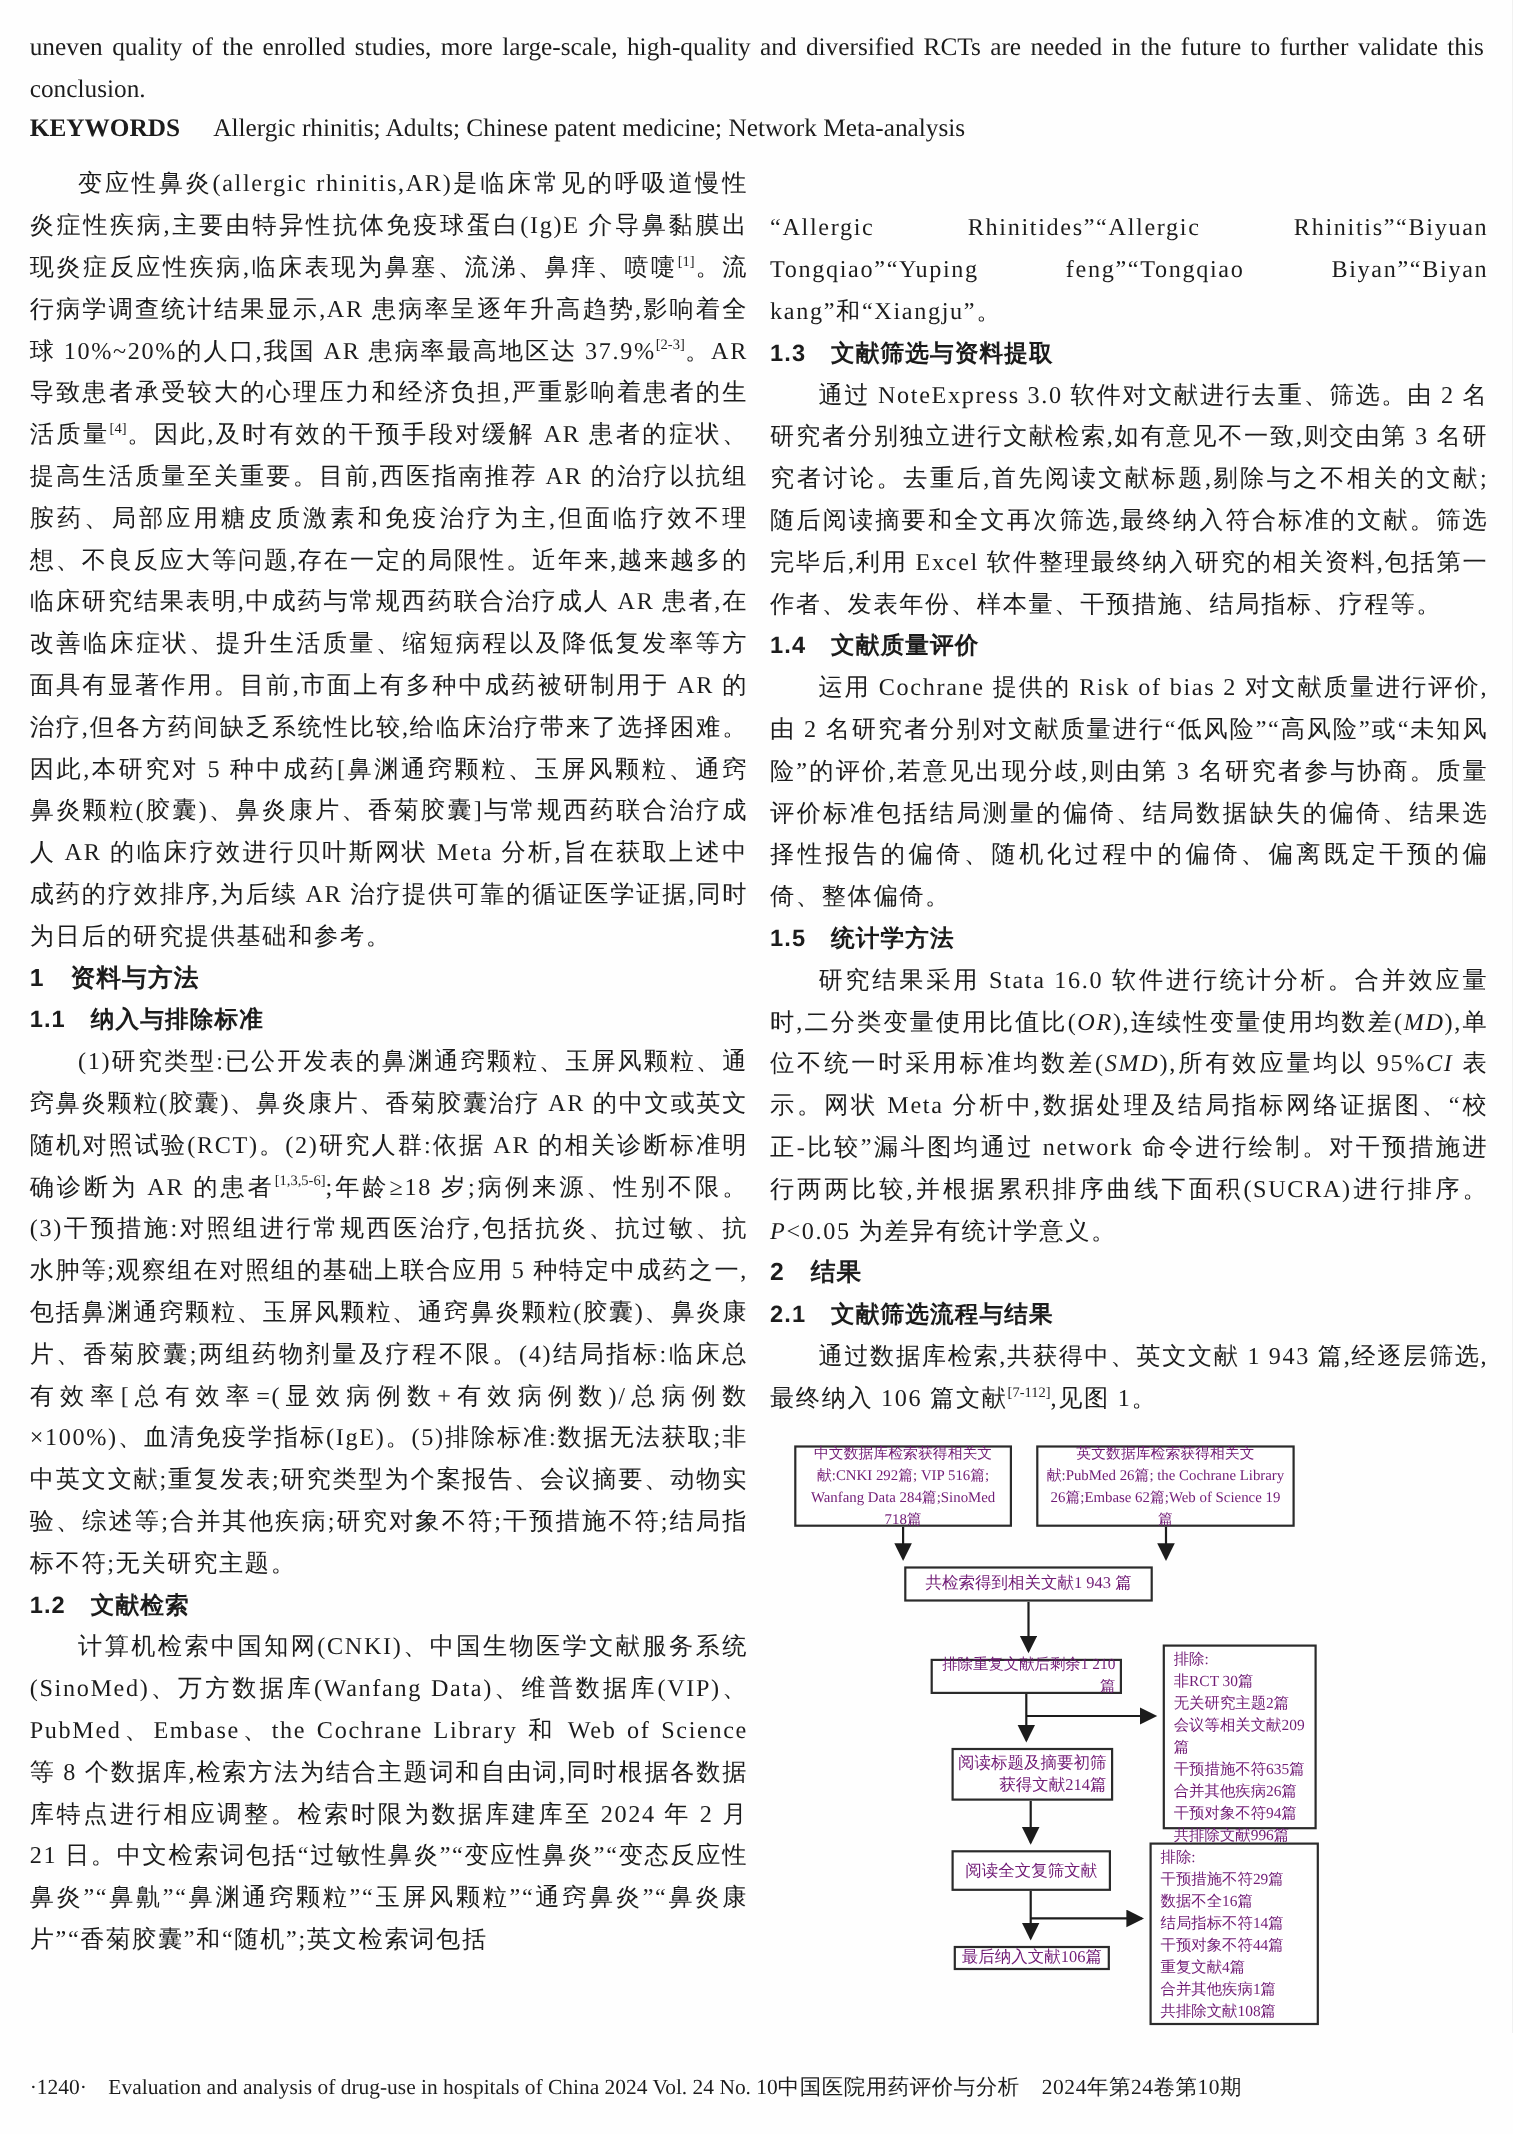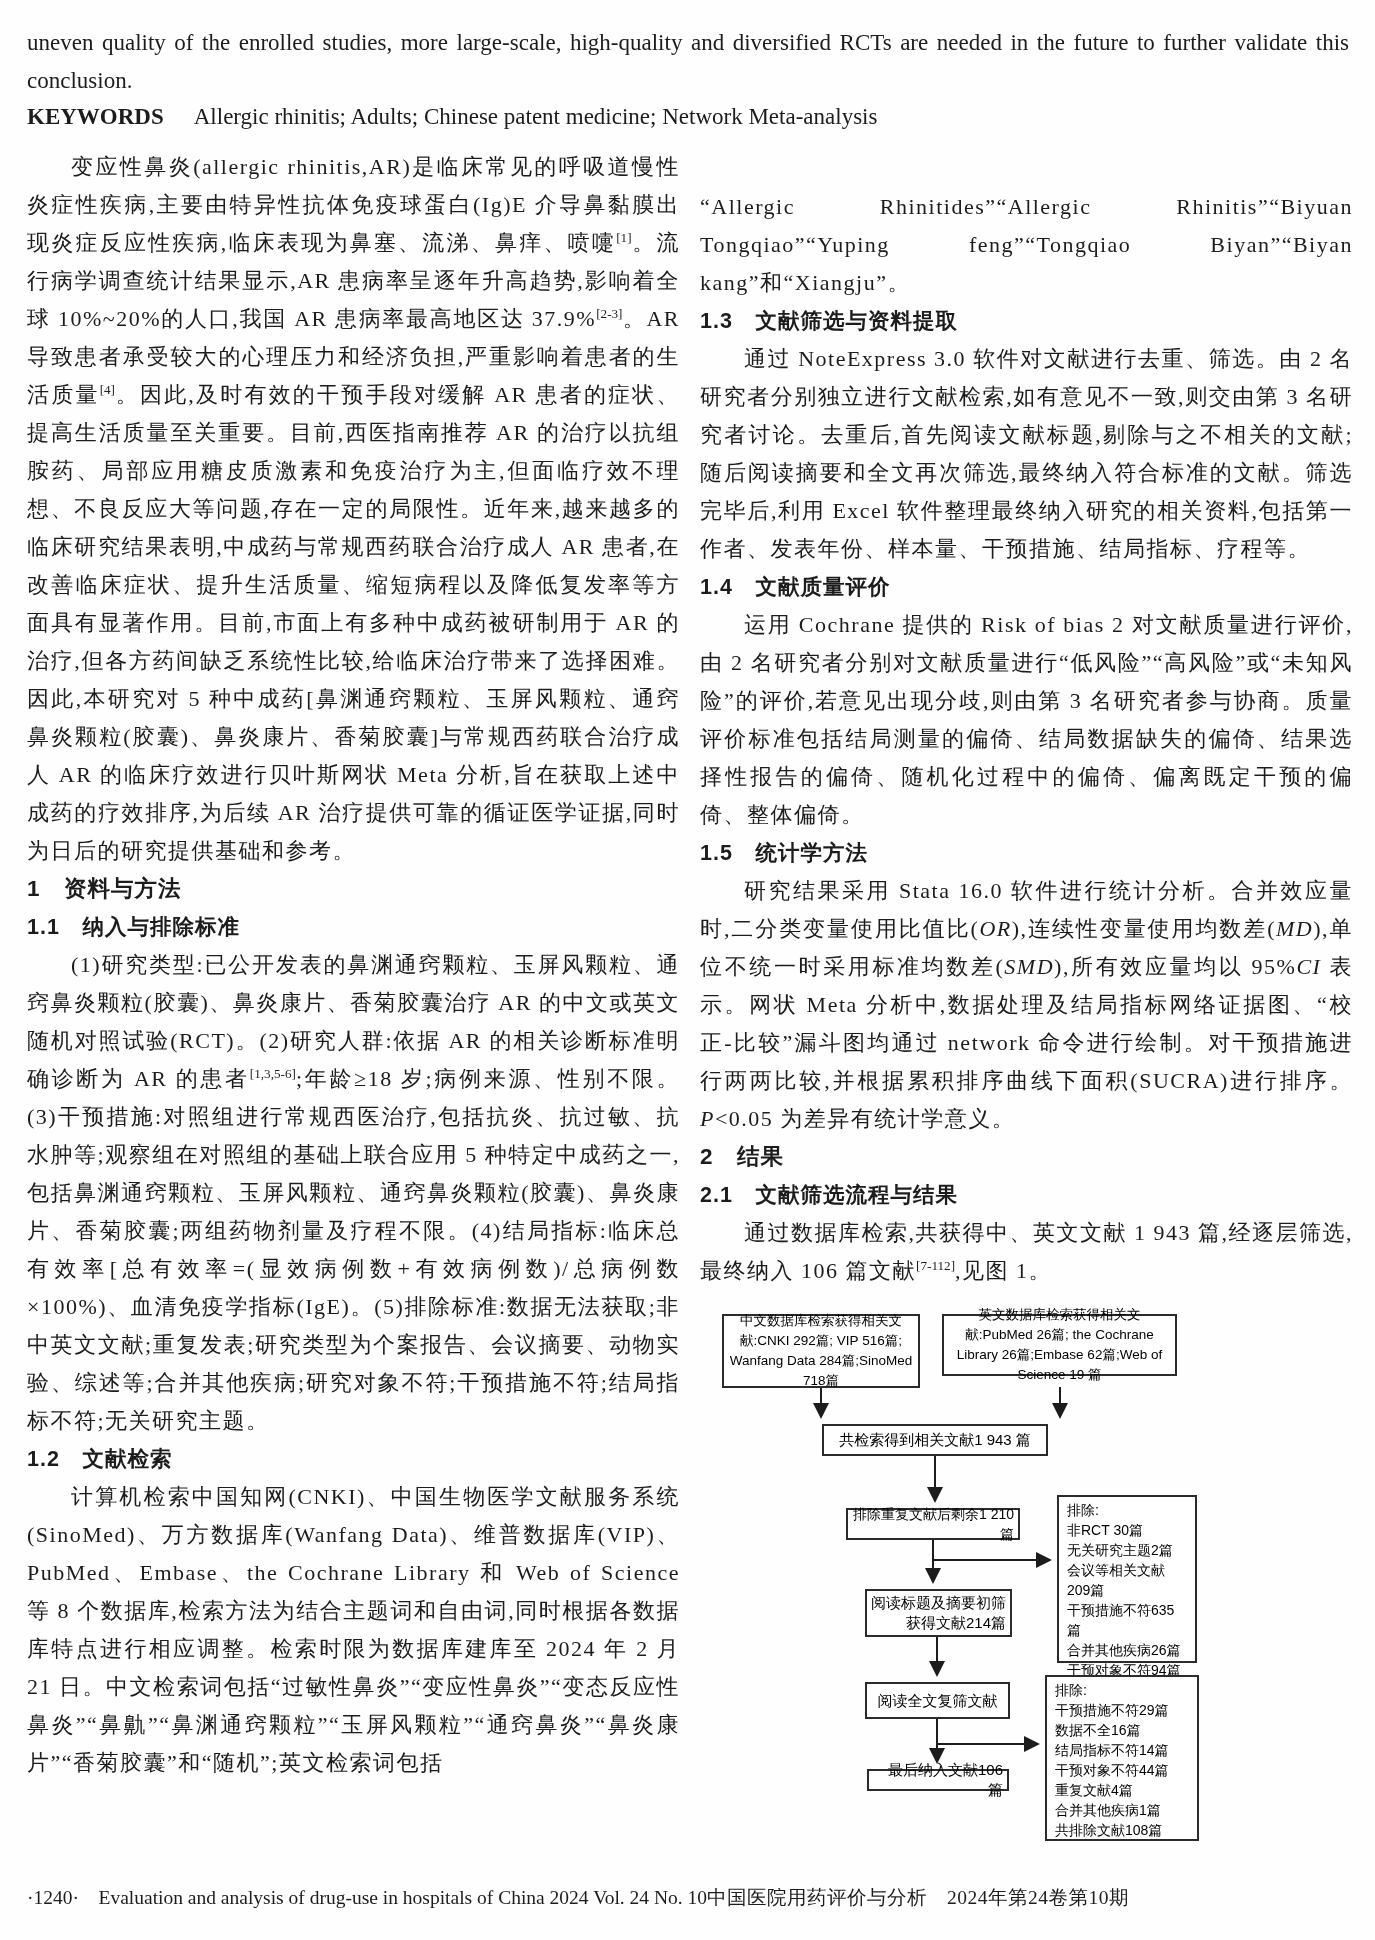--- a/index.html
+++ b/index.html
@@ -17,21 +17,21 @@
         letter-spacing:1.5px;text-justify:inter-ideograph;}
   p.indent{text-indent:2em;}
   sup{font-size:0.6em;letter-spacing:0;line-height:0;}
   h2.sec{margin:0;font-family:"Liberation Sans",sans-serif;font-weight:bold;
         font-size:22.5px;line-height:38px;letter-spacing:1px;}
   h3.subsec{margin:0;font-family:"Liberation Sans",sans-serif;font-weight:bold;
         font-size:21.5px;line-height:38px;letter-spacing:1px;}
   .flowchart{position:absolute;left:0;top:1118px;width:653px;height:590px;}
   .fc-arrows{position:absolute;left:0;top:0;}
   .fc-box{position:absolute;border:2px solid #2b2b2b;background:#fff;box-sizing:border-box;
-        font-family:Liberation Sans, sans-serif;color:#000000;}
+        font-family:Liberation Serif, serif;color:#701a75;}
   .fc-center{display:flex;align-items:center;justify-content:center;text-align:center;}
   .fc-wrap{font-size:13.5px;line-height:20px;padding:2px 4px;}
   .fc-line{font-size:15px;line-height:20px;white-space:pre-line;padding:2px 4px;text-align:right;}
   .fc-list{font-size:14px;line-height:20px;white-space:pre-line;padding:3px 8px;text-align:left;}
   .fig-caption{position:absolute;left:0;top:548px;width:100%;text-align:center;
         font-family:"Liberation Sans",sans-serif;font-weight:bold;font-size:21px;}
   .footer{position:absolute;left:27px;top:1884px;width:1326px;display:flex;
         justify-content:flex-start;font-size:19.5px;}
   .footer-right{letter-spacing:0.5px;}
 </style>
@@ -78,21 +78,21 @@
         <line x1="360" y1="81" x2="360" y2="111" stroke="#1c1c1c" stroke-width="2" marker-end="url(#ah)"></line>
         <line x1="235" y1="150" x2="235" y2="195" stroke="#1c1c1c" stroke-width="2" marker-end="url(#ah)"></line>
         <line x1="233" y1="234" x2="233" y2="276" stroke="#1c1c1c" stroke-width="2" marker-end="url(#ah)"></line>
         <line x1="233" y1="254" x2="350" y2="254" stroke="#1c1c1c" stroke-width="2" marker-end="url(#ah)"></line>
         <line x1="237" y1="331" x2="237" y2="369" stroke="#1c1c1c" stroke-width="2" marker-end="url(#ah)"></line>
         <line x1="237" y1="413" x2="237" y2="456" stroke="#1c1c1c" stroke-width="2" marker-end="url(#ah)"></line>
         <line x1="237" y1="438" x2="338" y2="438" stroke="#1c1c1c" stroke-width="2" marker-end="url(#ah)"></line>
       </svg>
 
       <div class="fc-box fc-center fc-wrap" style="left:22px;top:8px;width:198px;height:74px;">中文数据库检索获得相关文献:CNKI 292篇; VIP 516篇; Wanfang Data 284篇;SinoMed 718篇</div>
-      <div class="fc-box fc-center fc-wrap" style="left:242px;top:8px;width:235px;height:62px;">英文数据库检索获得相关文献:PubMed 26篇; the Cochrane Library 26篇;Embase 62篇;Web of Science 19 篇</div>
+      <div class="fc-box fc-center fc-wrap" style="left:242px;top:8px;width:235px;height:74px;">英文数据库检索获得相关文献:PubMed 26篇; the Cochrane Library 26篇;Embase 62篇;Web of Science 19 篇</div>
       <div class="fc-box fc-center fc-line" style="left:122px;top:118px;width:226px;height:32px;">共检索得到相关文献1 943 篇</div>
       <div class="fc-box fc-center fc-line" style="left:146px;top:202px;width:174px;height:32px;font-size:14px;">排除重复文献后剩余1 210篇</div>
       <div class="fc-box fc-list" style="left:357px;top:189px;width:140px;height:168px;">排除:
 非RCT 30篇
 无关研究主题2篇
 会议等相关文献209篇
 干预措施不符635篇
 合并其他疾病26篇
 干预对象不符94篇
 共排除文献996篇</div>

